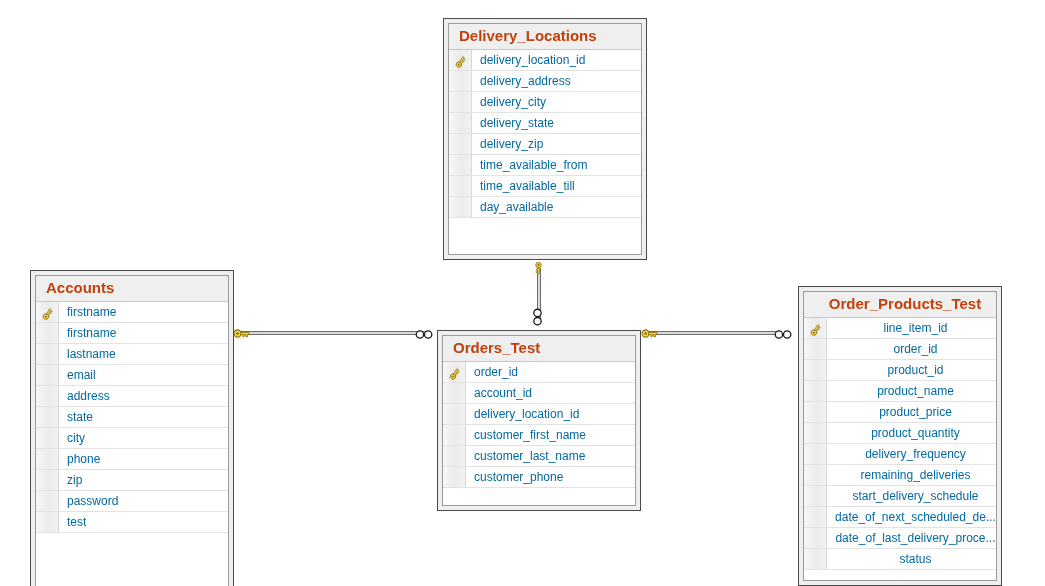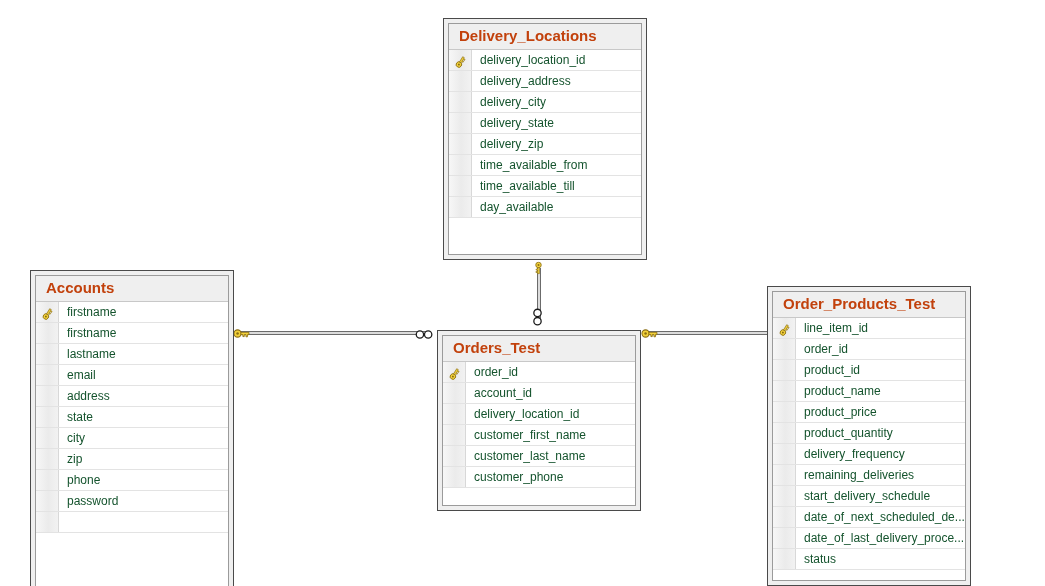--- a/index.html
+++ b/index.html
@@ -98,21 +98,21 @@
   .gutter {
     flex: 0 0 22px;
     width: 22px;
     border-right: 1px solid #d8d8d8;
     background: linear-gradient(to right, #f7f7f7 0%, #ebebeb 55%, #f2f2f2 100%);
     position: relative;
   }
   .field-name {
     flex: 1 1 auto;
     font-size: 12px;
-    color: #14532d;
+    color: #0369a1;
     line-height: 20px;
     padding-left: 8px;
     white-space: nowrap;
     overflow: hidden;
     text-overflow: clip;
   }
   .grid-filler {
     background: #ffffff;
   }
 
@@ -238,32 +238,33 @@
           <div class="field-row">
             <div class="gutter"></div>
             <div class="field-name">state</div>
           </div>
           <div class="field-row">
             <div class="gutter"></div>
             <div class="field-name">city</div>
           </div>
           <div class="field-row">
             <div class="gutter"></div>
+            <div class="field-name">phone</div>
+          </div>
+          <div class="field-row">
+            <div class="gutter"></div>
             <div class="field-name">zip</div>
           </div>
           <div class="field-row">
             <div class="gutter"></div>
-            <div class="field-name">phone</div>
-          </div>
-          <div class="field-row">
-            <div class="gutter"></div>
             <div class="field-name">password</div>
           </div>
           <div class="field-row">
             <div class="gutter"></div>
+            <div class="field-name">test</div>
           </div>
         </div>
         <div class="grid-filler" style="height: 25px;"></div>
       </div>
     </div>
     <div class="table-box" style="left: 437px; top: 330px; width: 204px; height: 181px;">
       <div class="table-inner">
         <div class="table-title">Orders_Test</div>
         <div class="grid">
           <div class="field-row">
@@ -293,21 +294,21 @@
             <div class="field-name">customer_last_name</div>
           </div>
           <div class="field-row">
             <div class="gutter"></div>
             <div class="field-name">customer_phone</div>
           </div>
         </div>
         <div class="grid-filler" style="height: 24px;"></div>
       </div>
     </div>
-    <div class="table-box" style="left: 767px; top: 286px; width: 204px; height: 300px;">
+    <div class="table-box" style="left: 798px; top: 286px; width: 204px; height: 300px; text-align: center;">
       <div class="table-inner">
         <div class="table-title">Order_Products_Test</div>
         <div class="grid">
           <div class="field-row">
             <div class="gutter">
               <span class="pk-icon"><svg viewBox="0 0 16 12" width="13" height="10" style="transform: rotate(-58deg); transform-origin: 50% 50%;">
                   <circle cx="4.3" cy="6" r="3.4" fill="#f2d13a" stroke="#8a6d12" stroke-width="1"></circle>
                   <circle cx="4.3" cy="6" r="1.2" fill="#8a6d12"></circle>
                   <path d="M7.4 4.9 L15 4.9 L15 7.1 L13.6 7.1 L13.6 9.1 L12.2 9.1 L12.2 7.1 L10.6 7.1 L10.6 8.9 L9.3 8.9 L9.3 7.1 L7.4 7.1 Z" fill="#f2d13a" stroke="#8a6d12" stroke-width="0.8" stroke-linejoin="round"></path>
                 </svg></span>

